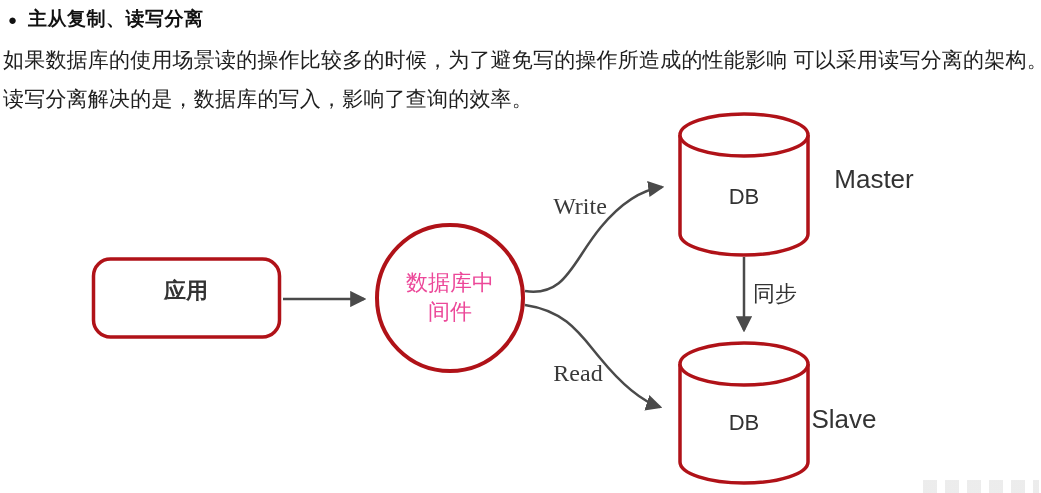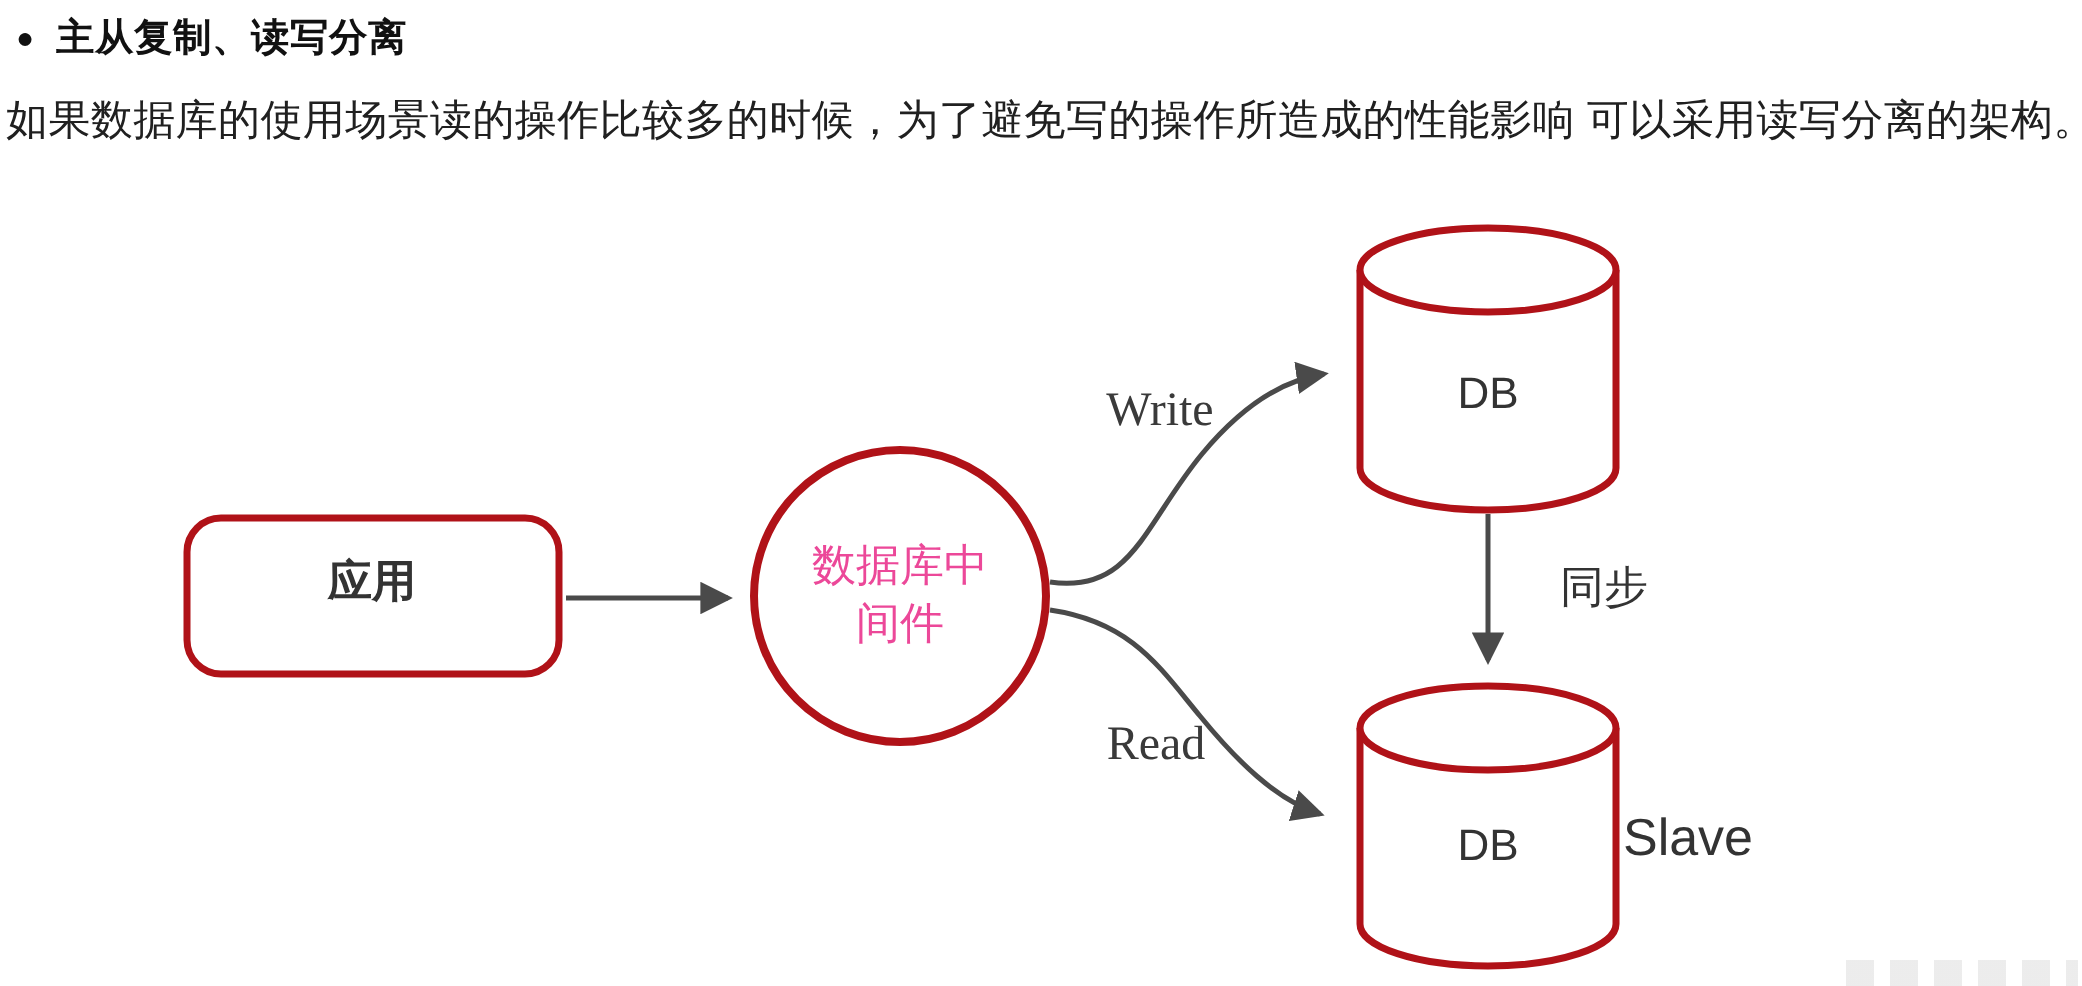--- a/index.html
+++ b/index.html
@@ -49,20 +49,21 @@
 <body>
 
 <div class="page">
 
   <div class="heading-row">
     <span class="bullet">●</span>
     <span class="heading">主从复制、读写分离</span>
   </div>
 
   <div class="para para1">如果数据库的使用场景读的操作比较多的时候，为了避免写的操作所造成的性能影响 可以采用读写分离的架构。</div>
+  <div class="para para2">读写分离解决的是，数据库的写入，影响了查询的效率。</div>
 
   <svg class="diagram-svg" width="1041" height="493" viewBox="0 0 1041 493">
     <defs>
       <marker id="arrowhead" viewBox="0 0 10 10" refX="8.5" refY="5" markerWidth="6.5" markerHeight="6.5" orient="auto-start-reverse">
         <path d="M0,0 L10,5 L0,10 z" fill="#4a4a4a"></path>
       </marker>
     </defs>
 
     <rect x="93.5" y="259" width="186" height="78" rx="17" ry="17" fill="#ffffff" stroke="#b01218" stroke-width="3.5"></rect>
 
@@ -91,24 +92,25 @@
 
   <div class="dlabel mw-label" style="left:450px;top:297px;">
     <div>数据库中</div>
     <div>间件</div>
   </div>
 
   <div class="dlabel edge-label" style="left:580px;top:206px;">Write</div>
 
   <div class="dlabel edge-label" style="left:578px;top:373px;">Read</div>
 
-  <div class="dlabel cn-edge-label" style="left:802px;top:294px;">同步</div>
+  <div class="dlabel cn-edge-label" style="left:775px;top:294px;">同步</div>
 
   <div class="dlabel node-label" style="left:744px;top:197px;">DB</div>
 
   <div class="dlabel node-label" style="left:744px;top:423px;">DB</div>
 
+  <div class="dlabel role-label" style="left:874px;top:179px;">Master</div>
 
   <div class="dlabel role-label" style="left:844px;top:419px;">Slave</div>
 
   <div class="watermark"></div>
 
 </div>
 
 </body></html>

